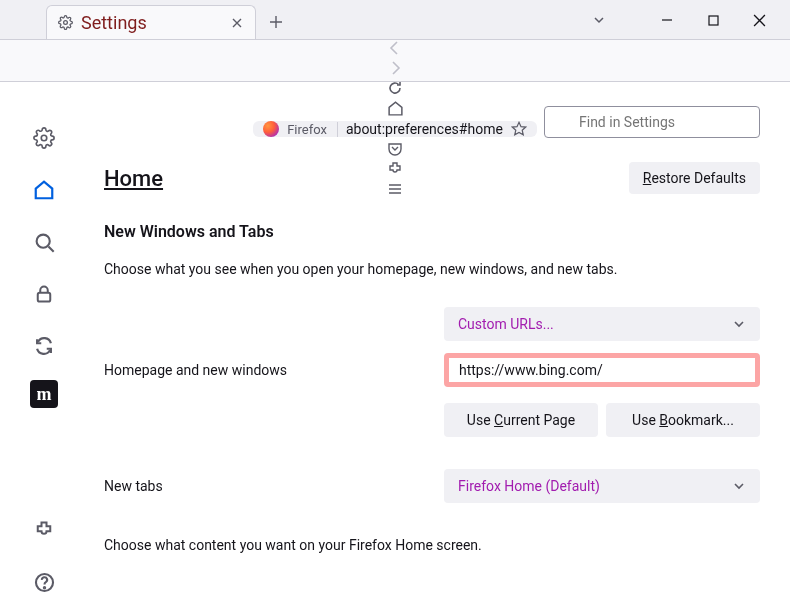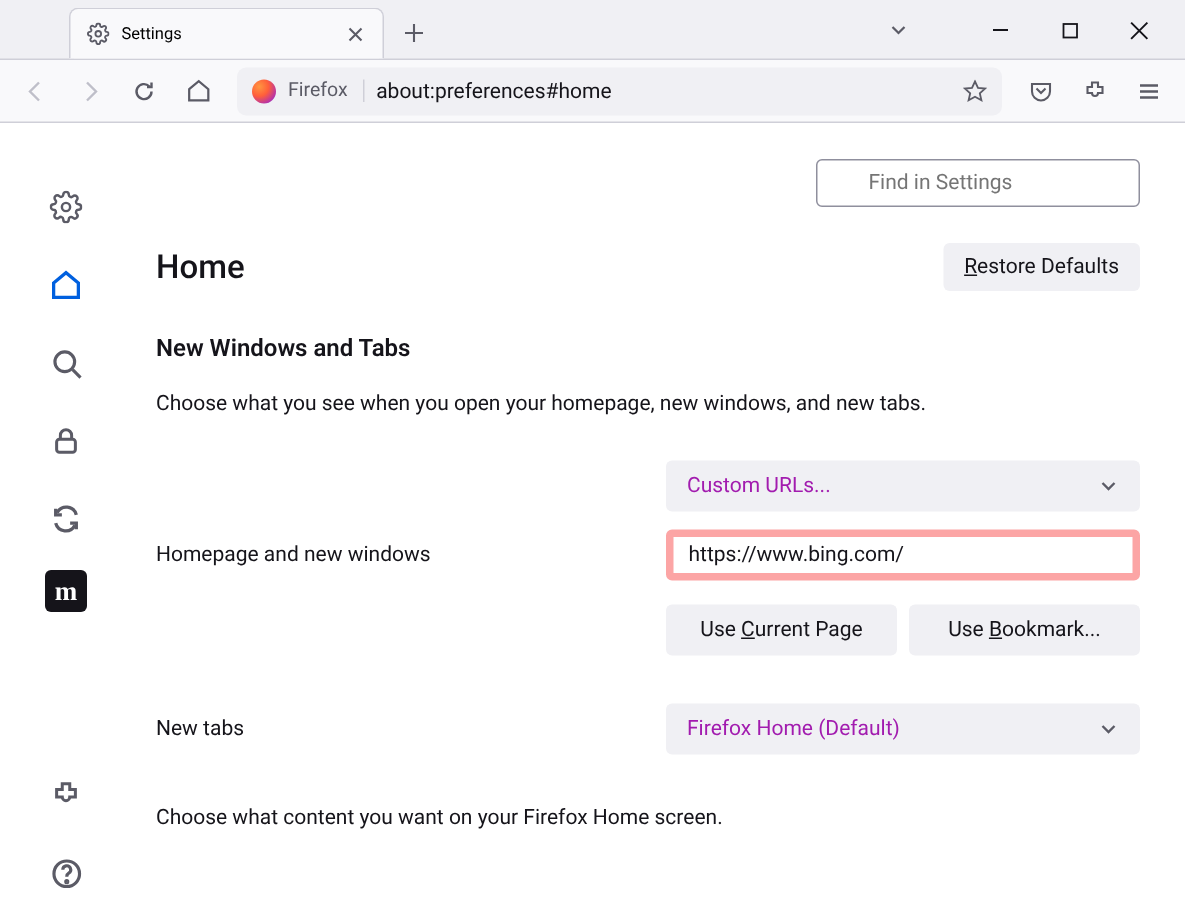--- a/index.html
+++ b/index.html
@@ -2,29 +2,29 @@
 <html><head>
 <meta charset="utf-8">
 <style>
 * { margin: 0; padding: 0; box-sizing: border-box; font-family: -apple-system, BlinkMacSystemFont, "Segoe UI", Roboto, Helvetica, Arial, sans-serif; }
 body { width: 790px; height: 600px; background: #fff; overflow: hidden; position: relative; }
 
 
 .titlebar { height: 40px; background: #f0f0f4; display: flex; align-items: flex-end; padding: 0 8px; border-bottom: 1px solid #cfcfd8; }
 .tab { display: flex; align-items: center; gap: 8px; background: #f9f9fb; border: 1px solid #cfcfd8; border-bottom: none; border-radius: 6px 6px 0 0; padding: 6px 10px; margin-left: 38px; height: 34px; width: 210px; position: relative; }
 .tab .gear { width: 16px; height: 16px; display:flex; align-items:center; justify-content:center; }
-.tab .title { font-size: 11px; flex: 1; color:#000000; }
+.tab .title { font-size: 18px; flex: 1; color:#7f1d1d; }
 .tab .close { width: 16px; height: 16px; display:flex; align-items:center; justify-content:center; color:#5b5b66; }
 .newtab { width: 28px; height: 28px; display:flex; align-items:center; justify-content:center; margin-left: 6px; color:#5b5b66; margin-bottom:3px; }
 .titlebar-right { margin-left: auto; display: flex; gap: 0; align-items:center; margin-bottom:3px; }
 .winbtn { width: 46px; height: 32px; display:flex; align-items:center; justify-content:center; color:#15141a; }
 .chev { width:30px; display:flex; align-items:center; justify-content:center; margin-right:30px; color:#5b5b66; }
 
 
-.toolbar { height: 42px; background: #f9f9fb; display: flex; align-items: center; padding: 0 8px; gap: 4px; border-bottom: 1px solid #cfcfd8; }
+.toolbar { height: 42px; background: #f9f9fb; display: flex; align-items: center; padding: 0 8px; gap: 4px; border-bottom: 1px solid #cfcfd8; flex-direction: column; }
 .tbtn { width: 32px; height: 32px; display:flex; align-items:center; justify-content:center; color:#5b5b66; border-radius:4px; }
 .tbtn.disabled { color: #bfbfc9; }
 .urlbar { flex: 1; height: 32px; background: #f0f0f4; border-radius: 6px; display:flex; align-items:center; padding: 0 10px; gap: 8px; margin: 0 6px; }
 .urlbar .fx { width:16px; height:16px; background: radial-gradient(circle at 30% 30%, #ff9640, #ff5f3a 40%, #b833a6 75%, #4c2fe8); border-radius:50%; position:relative; }
 .urlbar .fxlabel { font-size: 13px; color: #5b5b66; border-right: 1px solid #cfcfd8; padding-right: 10px; }
 .urlbar .url { font-size: 14px; color: #15141a; }
 .urlbar .star { margin-left: auto; color:#5b5b66; }
 
 
 .content { display: flex; height: calc(600px - 82px); }
@@ -33,21 +33,21 @@
 .sideicon.active { color: #0060df; }
 .sideicon.m { background:#15141a; color:#fff; border-radius:4px; width:28px; height:28px; font-weight:700; font-size:18px; font-family: Georgia, serif; }
 .sidebar .spacer { flex:1; }
 
 .main { flex: 1; padding: 24px 30px 20px 16px; overflow-y: auto; color:#15141a; }
 .searchwrap { display:flex; justify-content:flex-end; margin-bottom: 24px; }
 .searchbox { width: 216px; height: 32px; border: 1px solid #8f8f9d; border-radius: 4px; display:flex; align-items:center; padding: 0 10px; gap:24px; color:#5b5b66; }
 .searchbox input { border:none; outline:none; font-size:14px; flex:1; background:transparent; color:#5b5b66; }
 
 .header-row { display:flex; align-items:center; justify-content: space-between; margin-bottom: 28px; }
-.header-row h1 { font-size: 22px; font-weight: 500; color:#15141a; }
+.header-row h1 { font-size: 22px; font-weight: 500; color:#15141a;text-decoration:underline; }
 .restore { background:#f0f0f4; border:none; padding: 8px 14px; font-size:14px; border-radius:4px; color:#15141a; }
 .restore .u { text-decoration: underline; }
 
 h2 { font-size: 16px; font-weight: 600; margin-bottom: 20px; color:#15141a; }
 .desc { font-size: 14px; color:#15141a; margin-bottom: 30px; }
 
 .row { display:flex; align-items:center; margin-bottom: 8px; gap: 20px; }
 .row .label { width: 320px; font-size: 14px; color:#15141a; }
 .row .control { flex: 1; }
 

